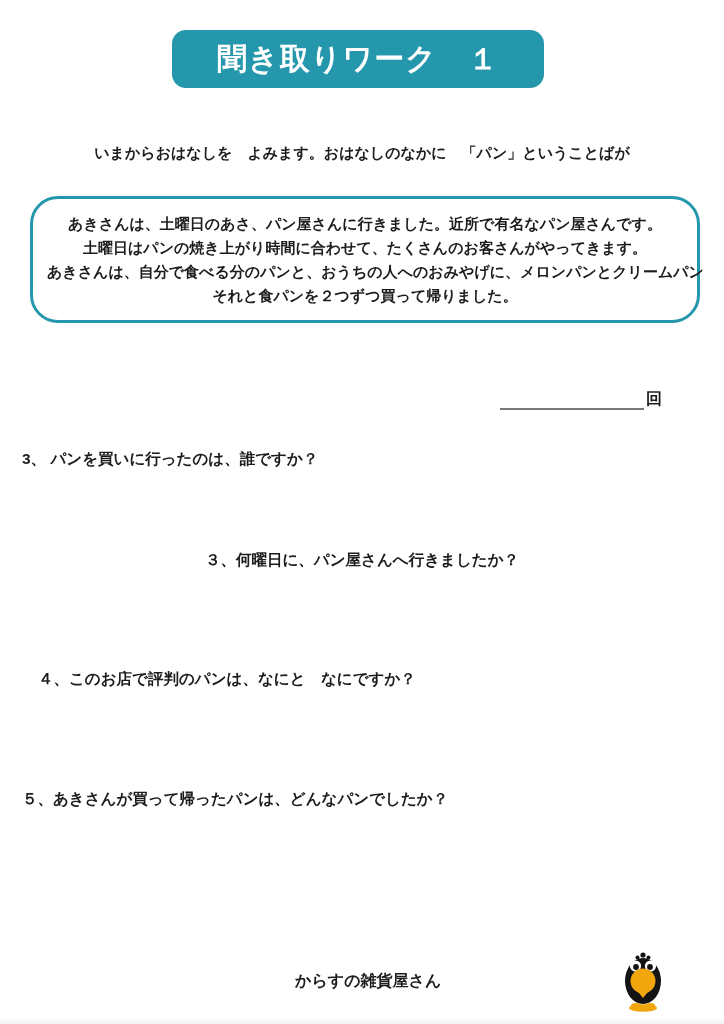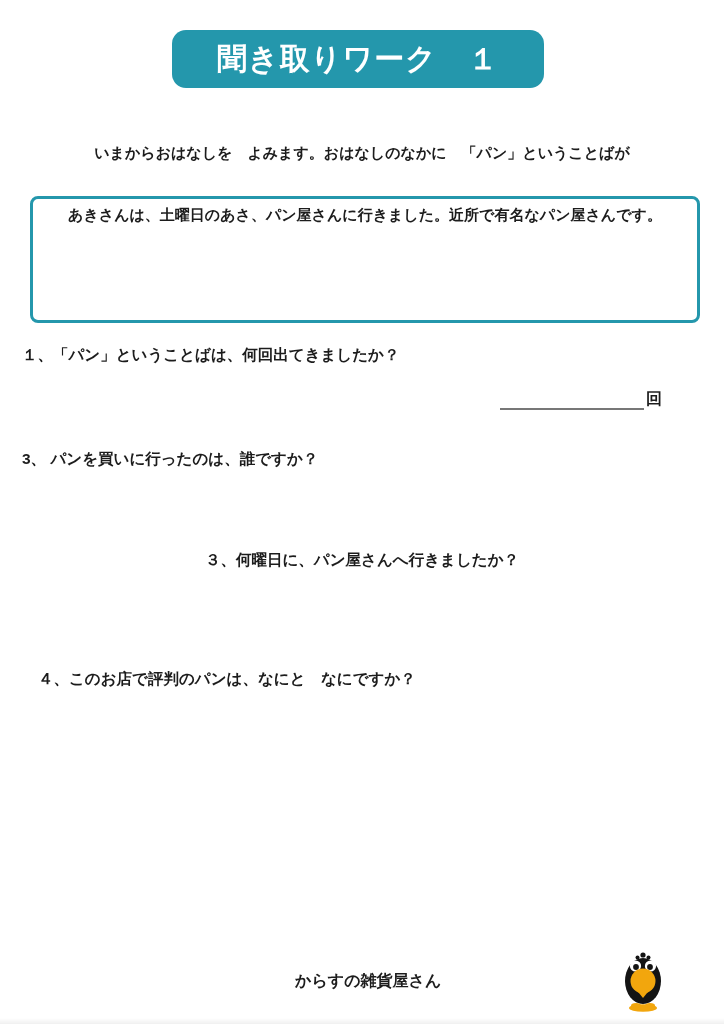--- a/index.html
+++ b/index.html
@@ -31,23 +31,23 @@
   }
   
   .intro{
     position:absolute;left:0;top:141px;width:724px;
     text-align:center;font-size:15px;font-weight:700;line-height:23px;
   }
   
   .story-box{
     position:absolute;left:30px;top:196px;width:670px;height:127px;
     border:3px solid var(--accent);
-    border-radius:8px;
+    border-radius:28px;
     background:#ffffff;
-    display:flex;flex-direction:column;
+    display:flex;flex-direction:column;justify-content:center;
     padding:4px 14px;
   }
   .story-line{
     text-align:center;font-size:15px;font-weight:700;line-height:24px;white-space:nowrap;
   }
   
   .question{
     position:absolute;left:22px;width:680px;
     font-size:15.5px;font-weight:700;white-space:nowrap;
   }
@@ -91,32 +91,35 @@
   <div class="title-banner">
     <span class="title-text">聞き取りワーク　１</span>
   </div>
 
   <div class="intro">
     <div>いまからおはなしを　よみます。おはなしのなかに　「パン」ということばが</div>
   </div>
 
   <div class="story-box">
     <div class="story-line">あきさんは、土曜日のあさ、パン屋さんに行きました。近所で有名なパン屋さんです。</div>
+    <div class="story-line">土曜日はパンの焼き上がり時間に合わせて、たくさんのお客さんがやってきます。</div>
+    <div class="story-line">あきさんは、自分で食べる分のパンと、おうちの人へのおみやげに、メロンパンとクリームパン</div>
+    <div class="story-line">それと食パンを２つずつ買って帰りました。</div>
   </div>
 
-  <div class="question q1">１、「パン」ということばは、何回出てきましたか？</div>
 
   <div class="answer-row">
     <div class="answer-line"></div>
     <span class="answer-unit">回</span>
   </div>
 
   <div class="question q2">3、 パンを買いに行ったのは、誰ですか？</div>
   <div class="question q3">３、何曜日に、パン屋さんへ行きましたか？</div>
   <div class="question q4">４、このお店で評判のパンは、なにと　なにですか？</div>
+  <div class="question q5">５、あきさんが買って帰ったパンは、どんなパンでしたか？</div>
 
   <div class="footer">
     <div class="footer-text">
       <span>からすの雑貨屋さん</span>
     </div>
     <svg class="logo" viewBox="0 0 46 62" xmlns="http://www.w3.org/2000/svg">
 
       <circle cx="23" cy="4" r="2.6" fill="#141414"></circle>
       <circle cx="17.5" cy="6.5" r="2" fill="#141414"></circle>
       <circle cx="28.5" cy="6.5" r="2" fill="#141414"></circle>

